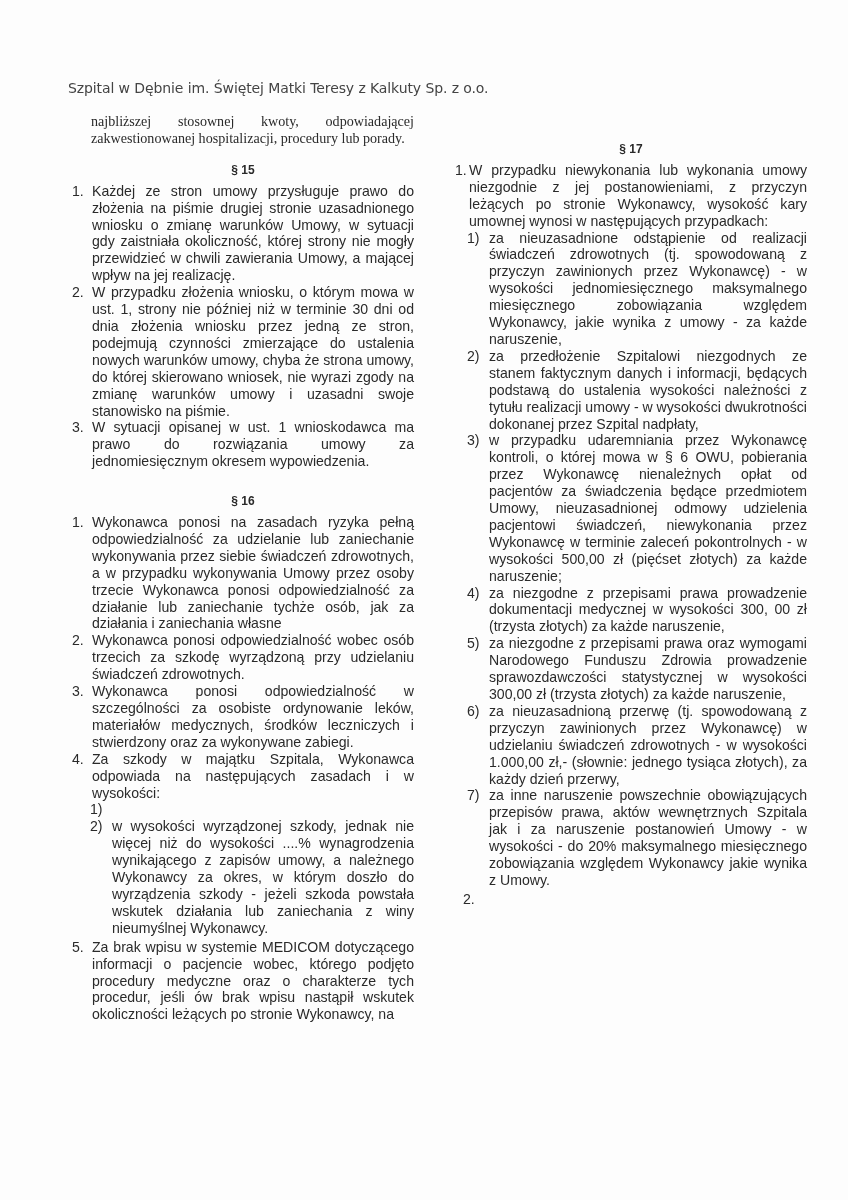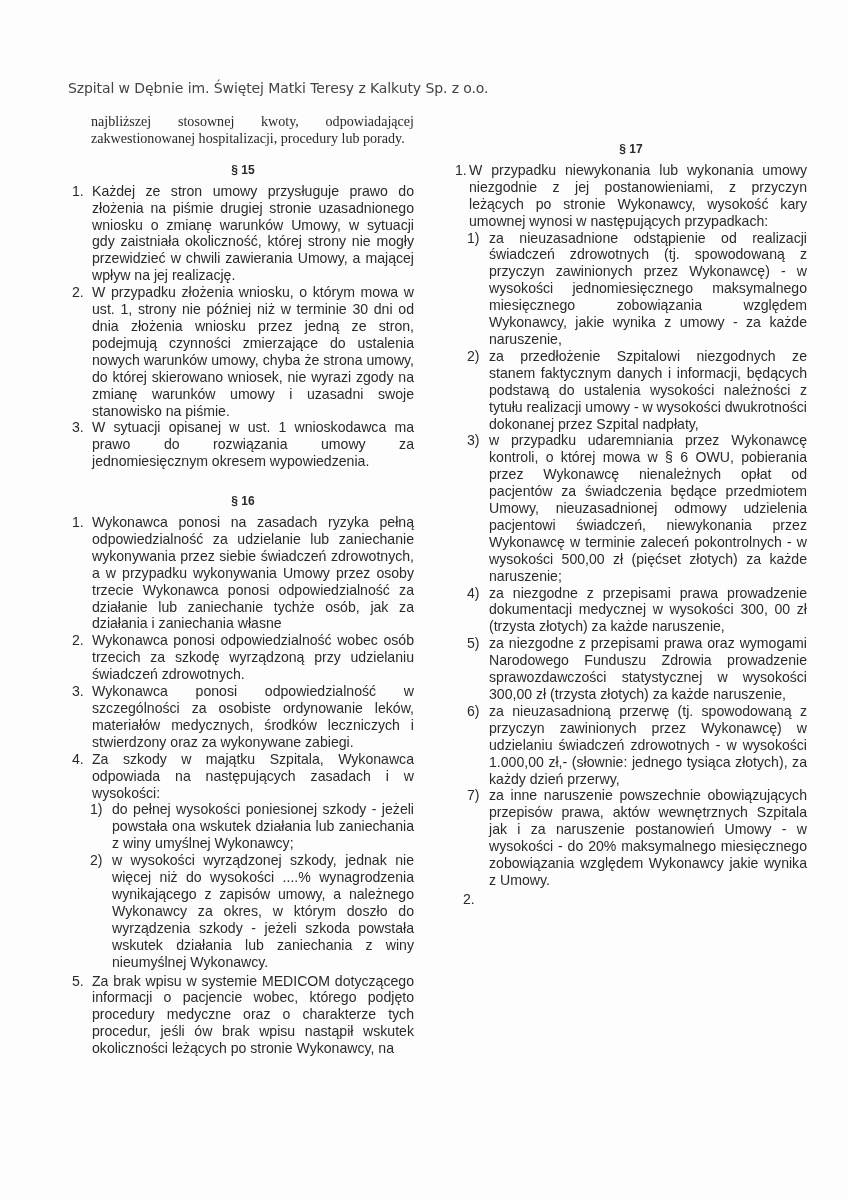--- a/index.html
+++ b/index.html
@@ -65,21 +65,20 @@
     <div class="item">
       <span class="num">3.</span>
       <span class="txt">Wykonawca ponosi odpowiedzialność w szczególności za osobiste ordynowanie leków, materiałów medycznych, środków leczniczych i stwierdzony oraz za wykonywane zabiegi.</span>
     </div>
     <div class="item">
       <span class="num">4.</span>
       <span class="txt">Za szkody w majątku Szpitala, Wykonawca odpowiada na następujących zasadach i w wysokości:</span>
     </div>
     <div class="item sub">
       <span class="num">1)</span>
-      <span class="txt">do pełnej wysokości poniesionej szkody - jeżeli powstała ona wskutek działania lub zaniechania z winy umyślnej Wykonawcy;</span>
     </div>
     <div class="item sub">
       <span class="num">2)</span>
       <span class="txt">w wysokości wyrządzonej szkody, jednak nie więcej niż do wysokości ....% wynagrodzenia wynikającego z zapisów umowy, a należnego Wykonawcy za okres, w którym doszło do wyrządzenia szkody - jeżeli szkoda powstała wskutek działania lub zaniechania z winy nieumyślnej Wykonawcy.</span>
     </div>
     <div class="item" style="margin-top:2px">
       <span class="num">5.</span>
       <span class="txt">Za brak wpisu w systemie MEDICOM dotyczącego informacji o pacjencie wobec, którego podjęto procedury medyczne oraz o charakterze tych procedur, jeśli ów brak wpisu nastąpił wskutek okoliczności leżących po stronie Wykonawcy, na</span>
     </div>
   </div>

